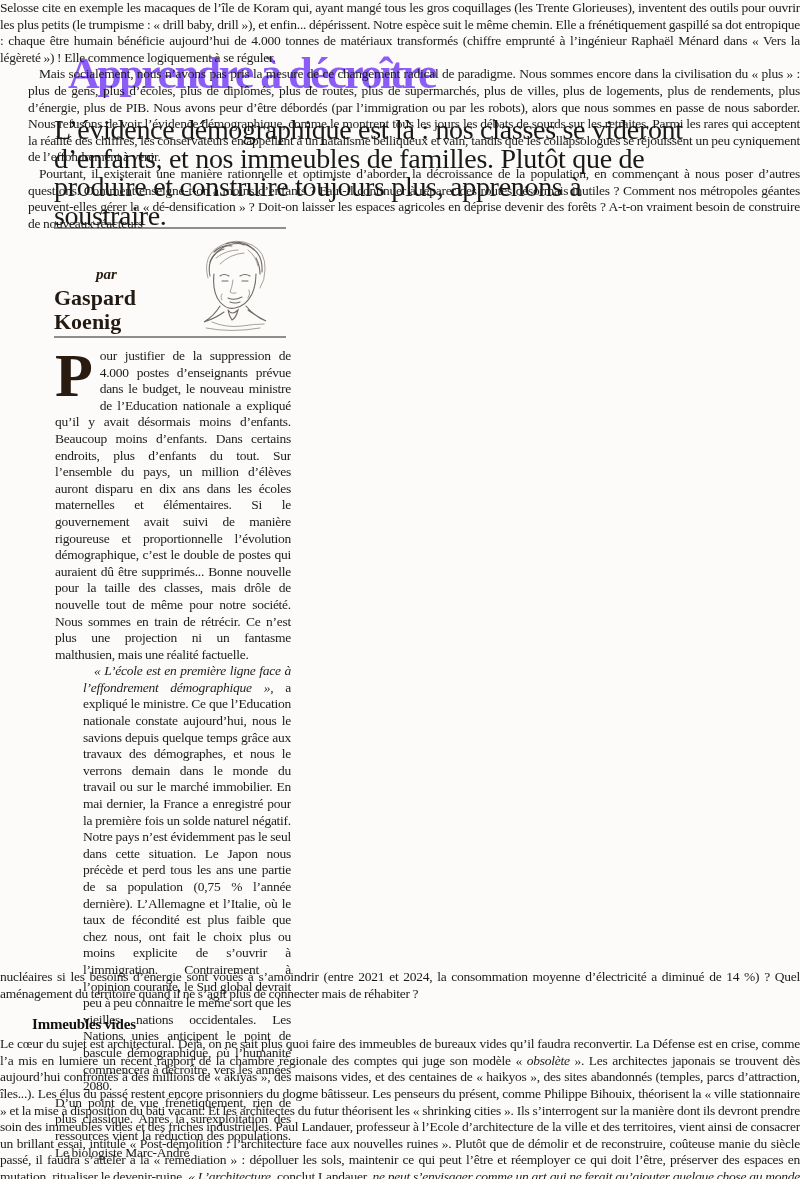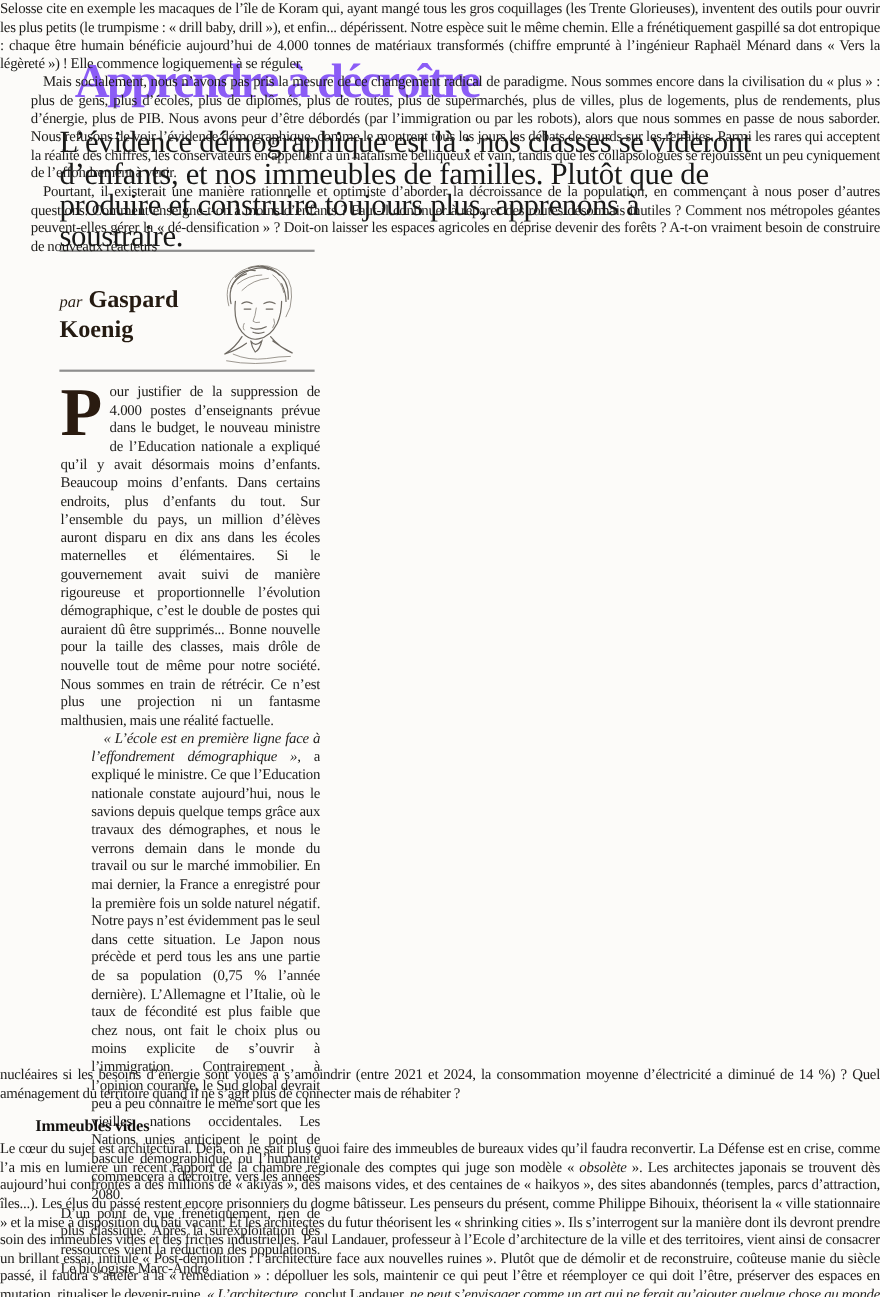--- a/index.html
+++ b/index.html
@@ -7,21 +7,21 @@
         font-family:"Liberation Serif",serif;color:#1d1c1a;border-right:1px solid #d8d8d8;}
   .title{position:absolute;left:52px;top:22px;width:700px;font-size:44px;font-weight:bold;
          letter-spacing:-2.5px;color:#8b5cf6;line-height:1.05;margin-left:16px;}
   .standfirst{position:absolute;left:54px;top:116px;width:630px;font-size:28px;line-height:28.5px;
          letter-spacing:-0.3px;color:#191918;}
   .rule{position:absolute;left:54px;width:232px;height:2px;background:#8e8e8e;}
   .rule-top{top:227px;}
   .rule-bottom{top:336px;}
   .byline{position:absolute;left:54px;top:260px;width:140px;font-size:22px;font-weight:bold;
           line-height:24px;color:#241a11;}
-  .byline .par{font-weight:normal;font-style:italic;font-size:15px;}
+  .byline .par{font-weight:bold;font-style:italic;font-size:15px;margin-left:42px;}
   .portrait{position:absolute;left:186px;top:236px;width:95px;height:98px;}
   .col{position:absolute;font-size:13.5px;line-height:16.6px;letter-spacing:-0.25px;
        word-spacing:-0.3px;text-align:justify;hyphens:auto;}
   .col p{margin:0;}
   .col p.indent{text-indent:11px;padding-left:28px;}
   .col h3{margin:14px 0 3px 0;font-size:15px;line-height:17px;color:#141210;letter-spacing:-0.2px;padding-left:32px;}
   #col1{left:55px;top:348px;width:236px;height:831px;overflow:hidden;}
   #col2{left:300px;top:210px;width:237px;height:969px;}
   #col2-body{height:755px;overflow:hidden;}
   #col3{left:546px;top:210px;width:238px;height:969px;}

